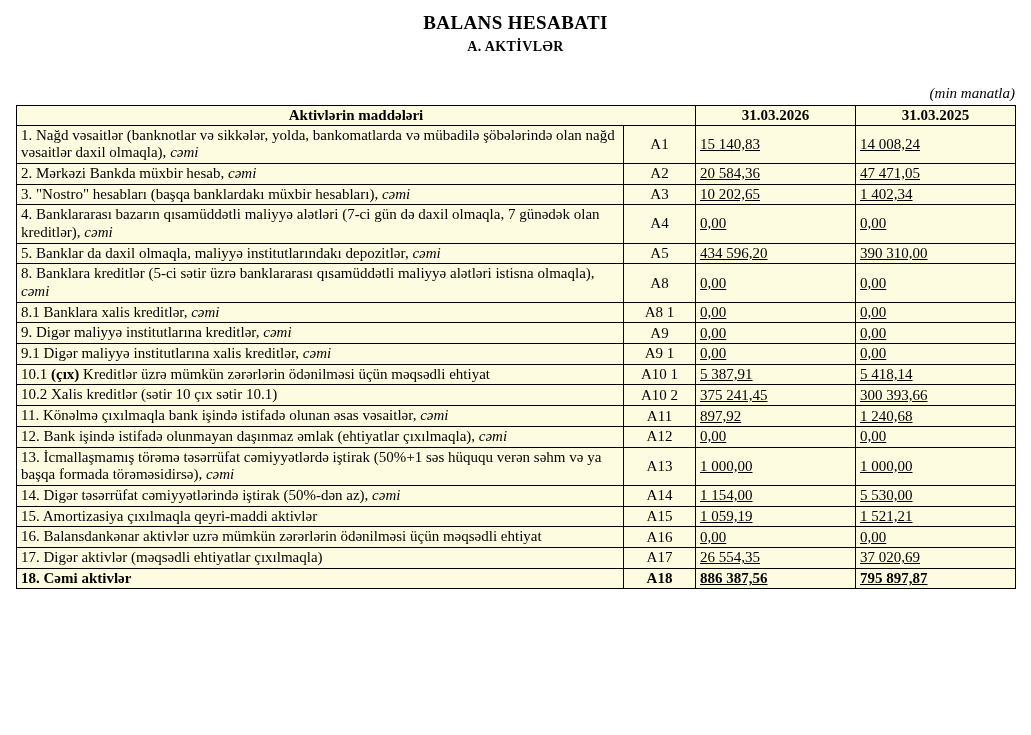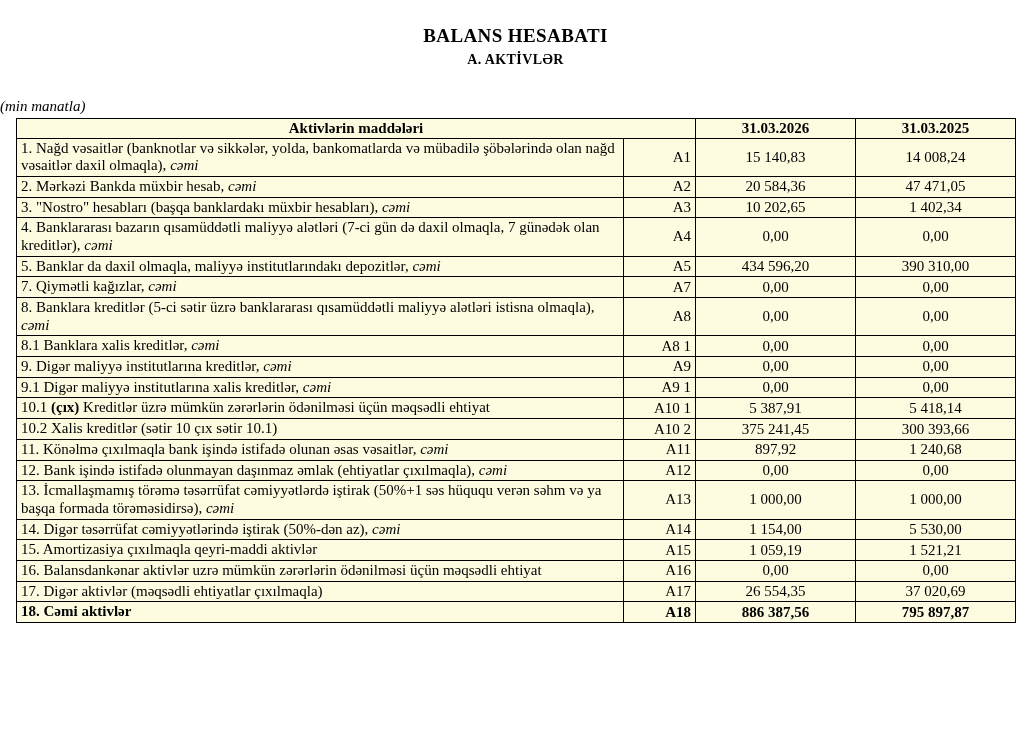--- a/index.html
+++ b/index.html
@@ -20,33 +20,33 @@
     height: 735px;
     box-sizing: border-box;
     padding: 0;
     position: relative;
   }
   .doc-title {
     text-align: center;
     font-weight: bold;
     font-size: 19px;
     letter-spacing: 0.4px;
-    margin-top: 23px;
+    margin-top: 10px;
     line-height: 1.35;
   }
   .doc-subtitle {
     text-align: center;
     font-weight: bold;
     font-size: 14px;
     letter-spacing: 0.4px;
     line-height: 1.35;
     margin-top: 2px;
   }
   .units {
-    text-align: left;
+    text-align: right;
     font-style: italic;
     font-size: 15px;
     margin-right: 16px;
     margin-top: 28px;
     margin-bottom: 3px;
   }
   table.balance {
     border-collapse: collapse;
     margin: 0 16px;
     width: 999px;
@@ -67,25 +67,26 @@
     padding: 2px 4px;
   }
   col.c-desc { width: 607px; }
   col.c-code { width: 72px; }
   col.c-val  { width: 160px; }
   td.desc {
     text-align: left;
     line-height: 1.18;
   }
   td.code {
-    text-align: right;
+    text-align: center;
   }
   td.val {
-    text-align: center;
+    text-align: left;
     padding-right: 7px;
+    text-decoration: underline;
   }
   tr.total td {
     font-weight: bold;
   }
   .it { font-style: italic; }
   .bd { font-weight: bold; }
 </style>
 </head>
 <body>
 
@@ -135,26 +136,20 @@
           <td class="val">0,00</td>
           <td class="val">0,00</td>
         </tr>
         <tr>
           <td class="desc"><span>5. Banklar da daxil olmaqla, maliyyə institutlarındakı depozitlər, </span><span class="it">cəmi</span></td>
           <td class="code">A5</td>
           <td class="val">434 596,20</td>
           <td class="val">390 310,00</td>
         </tr>
         <tr>
-          <td class="desc"><span>7. Qiymətli kağızlar, </span><span class="it">cəmi</span></td>
-          <td class="code">A7</td>
-          <td class="val">0,00</td>
-          <td class="val">0,00</td>
-        </tr>
-        <tr>
           <td class="desc"><span>8. Banklara kreditlər (5-ci sətir üzrə banklararası qısamüddətli maliyyə alətləri istisna olmaqla), </span><span class="it">cəmi</span></td>
           <td class="code">A8</td>
           <td class="val">0,00</td>
           <td class="val">0,00</td>
         </tr>
         <tr>
           <td class="desc"><span>8.1 Banklara xalis kreditlər, </span><span class="it">cəmi</span></td>
           <td class="code">A8  1</td>
           <td class="val">0,00</td>
           <td class="val">0,00</td>

